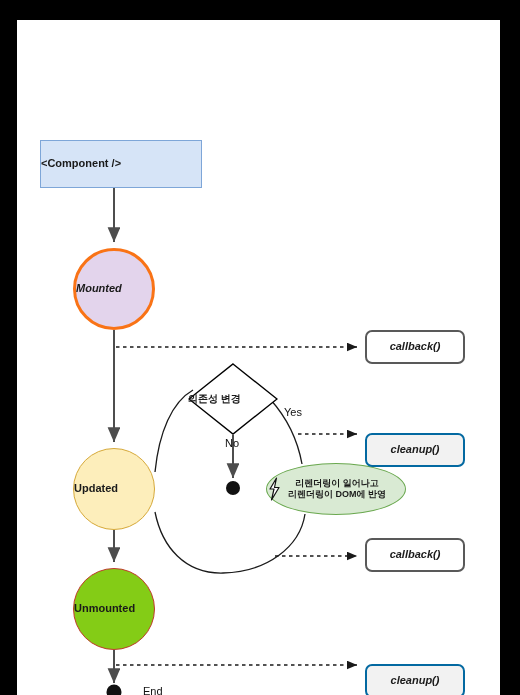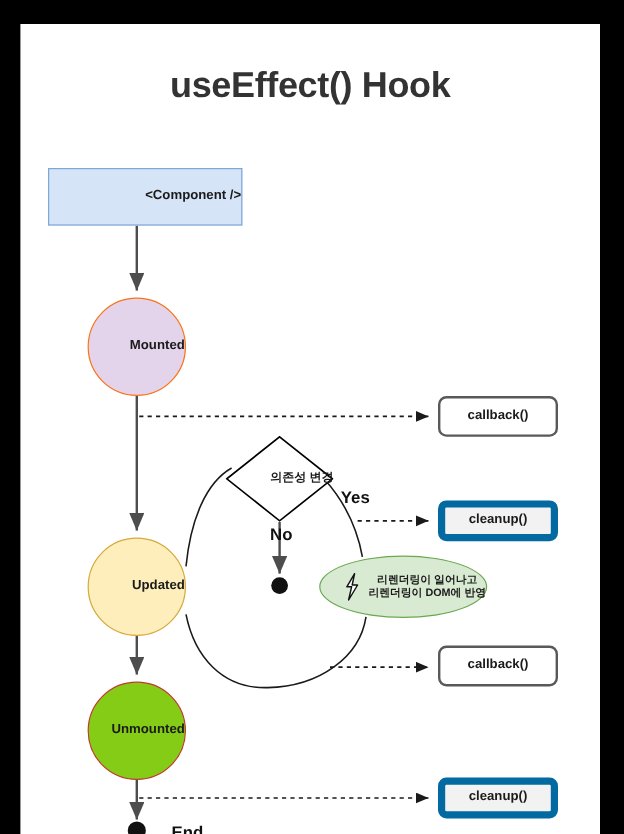--- a/index.html
+++ b/index.html
@@ -25,41 +25,42 @@
     font-weight: bold;
     color: #333333;
     letter-spacing: -0.3px;
   }
   svg.edges {
     position: absolute;
     left: 0; top: 0;
     width: 483px; height: 675px;
     pointer-events: none;
   }
-  .node { position: absolute; display: flex; align-items: center; justify-content: flex-end; padding-left: 40px; }
+  .node { position: absolute; display: flex; align-items: center; justify-content: flex-start; }
   .node-label {
     font-size: 11px;
     font-weight: bold;
     color: #1a1a1a;
     text-align: center;
     line-height: 1.25;
     white-space: nowrap;
   }
   #component-box {
     left: 23px; top: 120px;
     width: 162px; height: 48px;
     background: #d6e4f7;
     border: 1px solid #7ea6d8;
   }
   #mounted-node {
     left: 56px; top: 228px;
     width: 82px; height: 82px;
     background: #e3d4ec;
-    border: 1px solid #f97316;
-    border-radius: 50%;
+    border: 3px solid #f97316;
+    border-radius: 50%;
+    font-style: italic;
   }
   #updated-node {
     left: 56px; top: 428px;
     width: 82px; height: 82px;
     background: #fdeebb;
     border: 1px solid #d6a93a;
     border-radius: 50%;
   }
   #unmounted-node {
     left: 56px; top: 548px;
@@ -88,44 +89,43 @@
     gap: 6px;
   }
   #render-ellipse .node-label { font-size: 9px; }
   .bolt-icon { flex: 0 0 auto; }
   .callout {
     position: absolute;
     width: 100px; height: 34px;
     border-radius: 7px;
     display: flex; align-items: center; justify-content: center;
   }
-  .callout .node-label { font-size: 11px; }
+  .callout .node-label { font-size: 11px; font-style: italic; }
   .callout.white { background: #ffffff; border: 2px solid #595959; }
-  .callout.gray  { background: #f2f2f2; border: 6px solid #0369a1; }
+  .callout.gray  { background: #f2f2f2; border: 2px solid #0369a1; margin-top: 16px; }
   #cb-1 { left: 348px; top: 310px; }
   #cl-1 { left: 348px; top: 397px; }
   #cb-2 { left: 348px; top: 518px; }
   #cl-2 { left: 348px; top: 628px; }
   .edge-text {
     position: absolute;
-    font-size: 14px;
-    font-weight: bold;
+    font-size: 11px;
+    font-weight: normal;
     color: #111111;
     white-space: nowrap;
   }
   #yes-label { left: 267px; top: 386px; }
   #no-label  { left: 208px; top: 417px; text-align: right; }
   #end-label { left: 126px; top: 665px; }
 </style>
 </head>
 <body>
 
 <div id="canvas">
 
-  <div id="title">useEffect() Hook</div>
 
   <svg class="edges" viewBox="0 0 483 675">
     <defs>
       <marker id="arrow-solid" markerWidth="9" markerHeight="9" refX="7.4" refY="3.2" orient="auto">
         <path d="M0,0 L7.5,3.2 L0,6.4 z" fill="#4d4d4d"></path>
       </marker>
       <marker id="arrow-black" markerWidth="9" markerHeight="9" refX="7.4" refY="3.2" orient="auto">
         <path d="M0,0 L7.5,3.2 L0,6.4 z" fill="#111111"></path>
       </marker>
       <marker id="arrow-dot" markerWidth="9" markerHeight="9" refX="7.4" refY="3.2" orient="auto">

